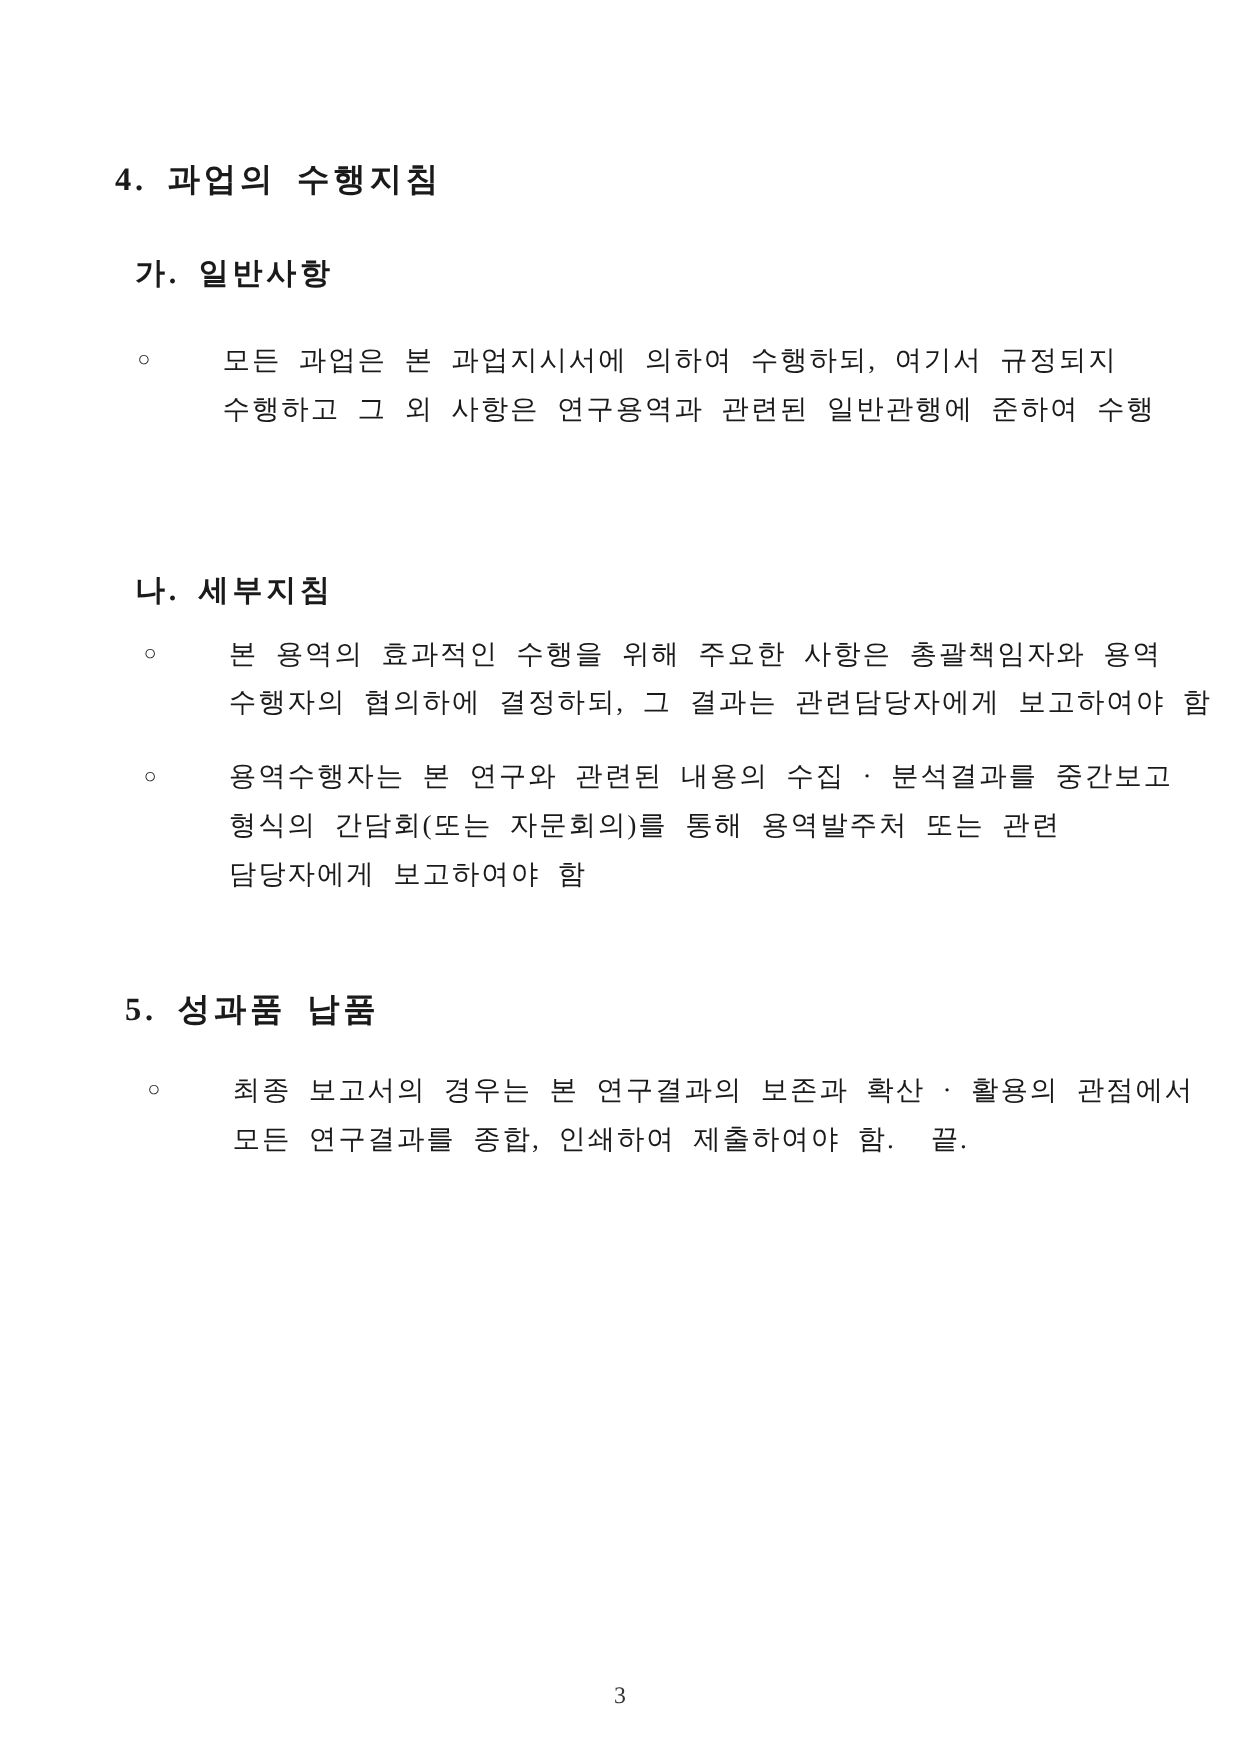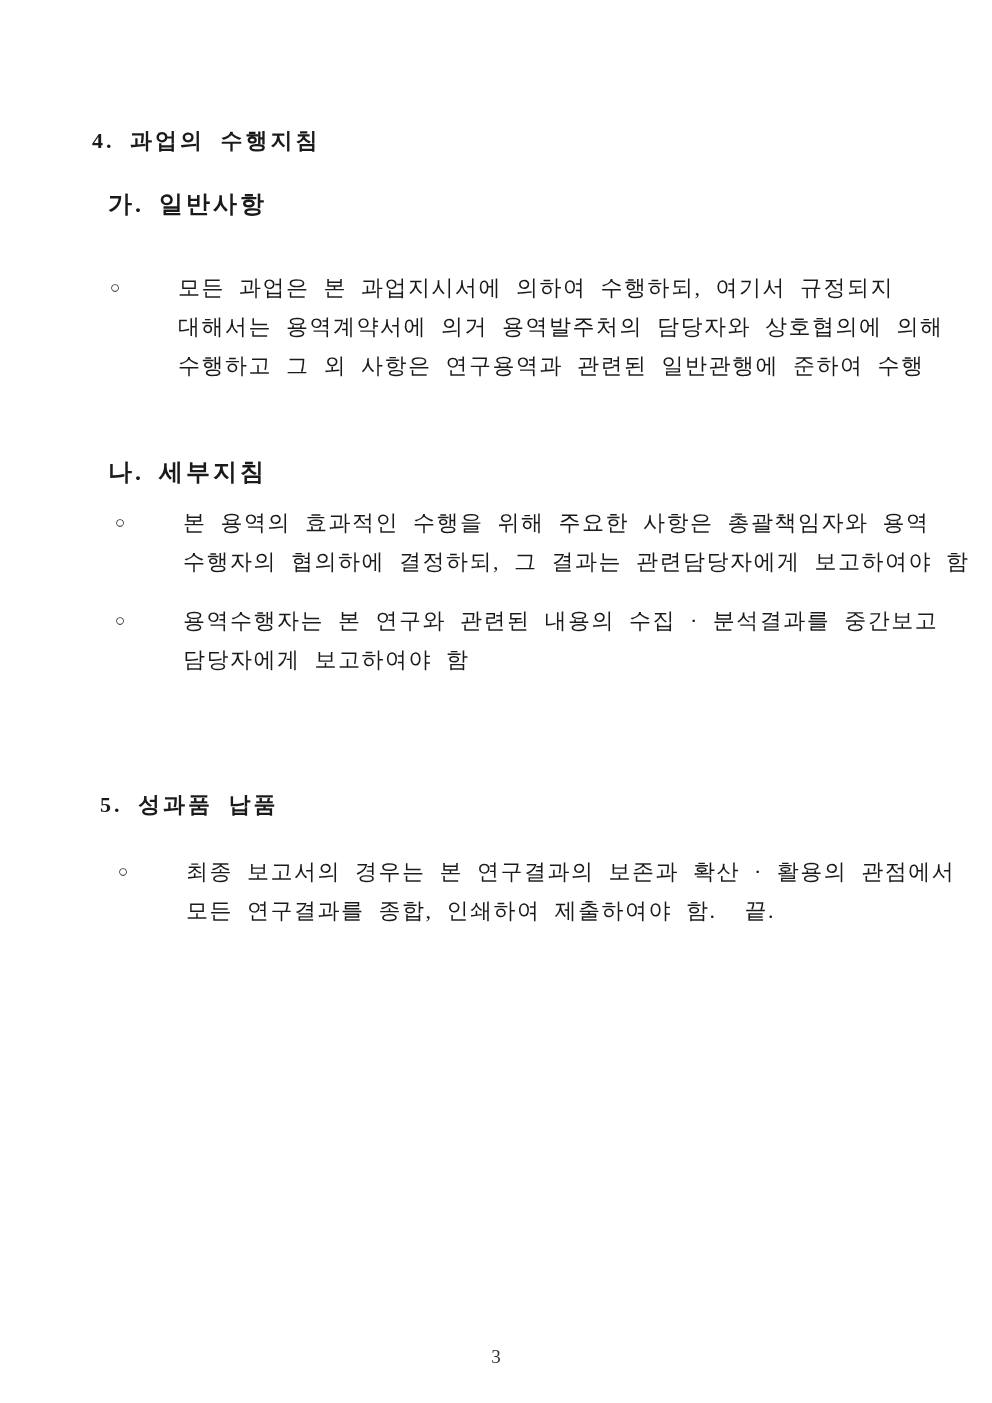--- a/index.html
+++ b/index.html
@@ -12,21 +12,21 @@
     width: 992px;
     height: 1403px;
     background: #ffffff;
     overflow: hidden;
     font-family: "Liberation Serif", "DejaVu Serif", serif;
     color: #1a1a1a;
   }
   .abs { position: absolute; }
 
   .h-main {
-    font-size: 22px;
+    font-size: 26px;
     font-weight: bold;
     letter-spacing: 3px;
     word-spacing: 7px;
     white-space: pre;
   }
   .h-sub {
     font-size: 24px;
     font-weight: bold;
     letter-spacing: 3px;
     word-spacing: 6px;
@@ -64,45 +64,45 @@
     color: #333333;
   }
 </style>
 </head>
 <body>
 
 <div class="page">
 
   <div class="abs h-main" style="left:92px; top:126px;">4. 과업의 수행지침</div>
 
-  <div class="abs h-sub" style="left:108px; top:188px;">가. 일반사항</div>
+  <div class="abs h-sub" style="left:108px; top:202px;">가. 일반사항</div>
 
   <div class="abs bullet-para" style="left:110px; top:268px;">
     <div class="bullet-marker">○</div>
     <div class="bullet-lines">
       <div class="line">모든 과업은 본 과업지시서에 의하여 수행하되, 여기서 규정되지</div>
-      <div class="line">대해서는 용역계약서에 의거 용역발주처의 담당자와 상호협의에 의해</div>
       <div class="line">수행하고 그 외 사항은 연구용역과 관련된 일반관행에 준하여 수행</div>
     </div>
   </div>
 
   <div class="abs h-sub" style="left:108px; top:456px;">나. 세부지침</div>
 
   <div class="abs bullet-para" style="left:115px; top:503px;">
     <div class="bullet-marker">○</div>
     <div class="bullet-lines">
       <div class="line">본 용역의 효과적인 수행을 위해 주요한 사항은 총괄책임자와 용역</div>
       <div class="line">수행자의 협의하에 결정하되, 그 결과는 관련담당자에게 보고하여야 함</div>
     </div>
   </div>
 
   <div class="abs bullet-para" style="left:115px; top:601px;">
     <div class="bullet-marker">○</div>
     <div class="bullet-lines">
       <div class="line">용역수행자는 본 연구와 관련된 내용의 수집 · 분석결과를 중간보고</div>
+      <div class="line">형식의 간담회(또는 자문회의)를 통해 용역발주처 또는 관련</div>
       <div class="line">담당자에게 보고하여야 함</div>
     </div>
   </div>
 
   <div class="abs h-main" style="left:100px; top:790px;">5. 성과품 납품</div>
 
   <div class="abs bullet-para" style="left:118px; top:852px;">
     <div class="bullet-marker">○</div>
     <div class="bullet-lines">
       <div class="line">최종 보고서의 경우는 본 연구결과의 보존과 확산 · 활용의 관점에서</div>

